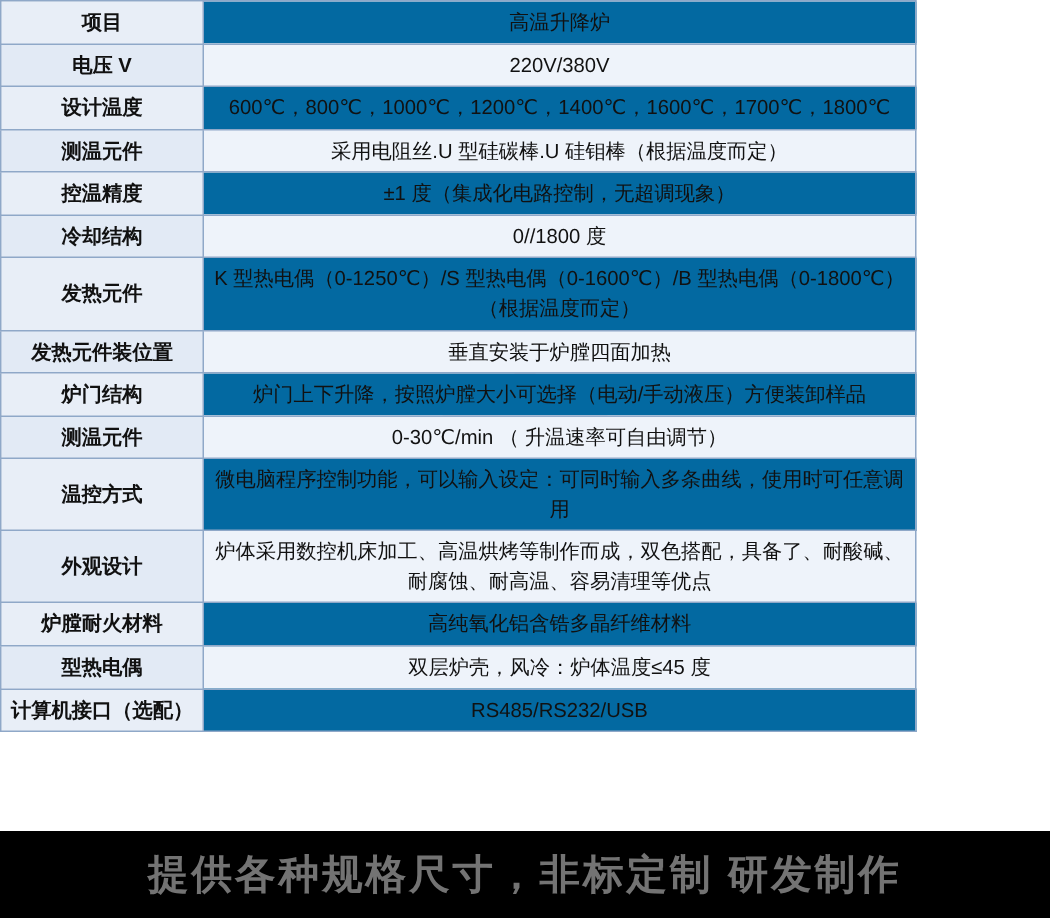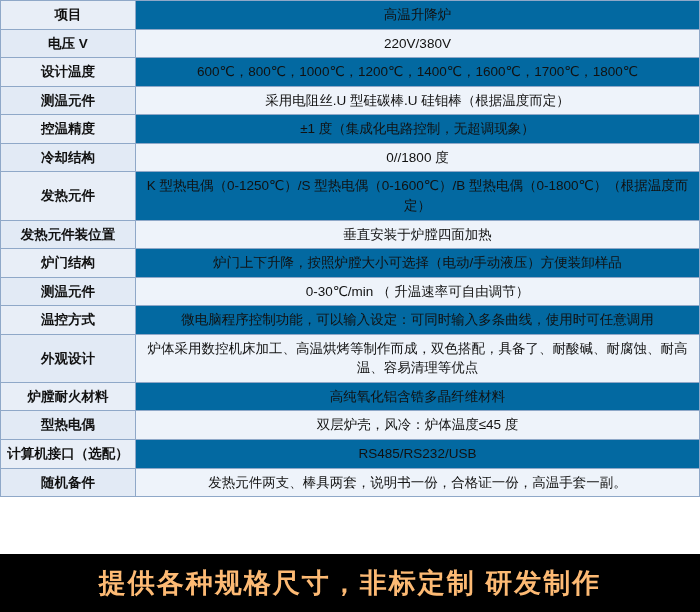--- a/index.html
+++ b/index.html
@@ -55,21 +55,21 @@
   .wm-sub {
     font-size: 15px;
     color: #cfcfcf;
     letter-spacing: 12px;
     opacity: 0.6;
     margin-top: 4px;
   }
   table.spec {
     position: relative;
     z-index: 1;
-    width: 700px;
+    width: 611px;
     border-collapse: collapse;
     table-layout: fixed;
     background: transparent;
   }
   table.spec td {
     border: 1px solid #8fa8c8;
     font-size: 13.5px;
     color: #111111;
     padding: 4px 6px;
     vertical-align: middle;
@@ -92,21 +92,21 @@
   tr:nth-child(even) td.label {
     background: #e2eaf5;
   }
   .banner {
     position: absolute;
     left: 0;
     bottom: 0;
     width: 700px;
     height: 58px;
     background: #000000;
-    color: #fdba74;
+    color: #737373;
     font-size: 27px;
     font-weight: bold;
     letter-spacing: 2px;
     display: flex;
     align-items: center;
     justify-content: center;
     z-index: 2;
   }
 </style>
 </head>
@@ -180,21 +180,17 @@
           <td class="value">高纯氧化铝含锆多晶纤维材料</td>
         </tr>
         <tr>
           <td class="label">型热电偶</td>
           <td class="value">双层炉壳，风冷：炉体温度≤45 度</td>
         </tr>
         <tr>
           <td class="label">计算机接口（选配）</td>
           <td class="value">RS485/RS232/USB</td>
         </tr>
-        <tr>
-          <td class="label">随机备件</td>
-          <td class="value">发热元件两支、棒具两套，说明书一份，合格证一份，高温手套一副。</td>
-        </tr>
       </tbody>
   </table>
 
   <div class="banner">提供各种规格尺寸，非标定制  研发制作</div>
 </div>
 
 </body></html>

